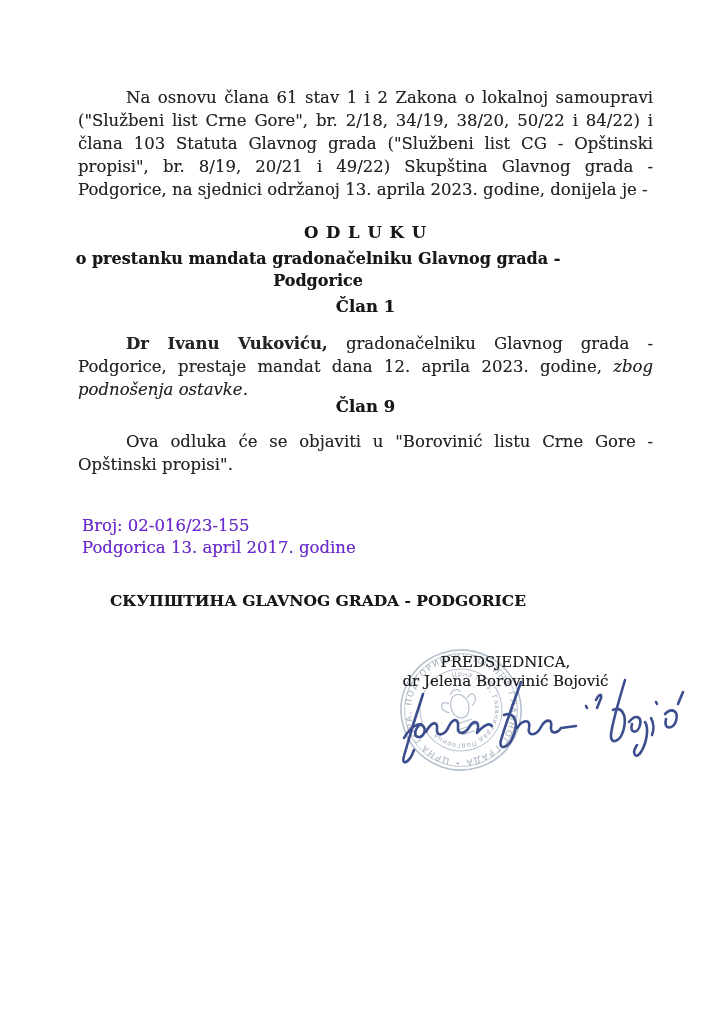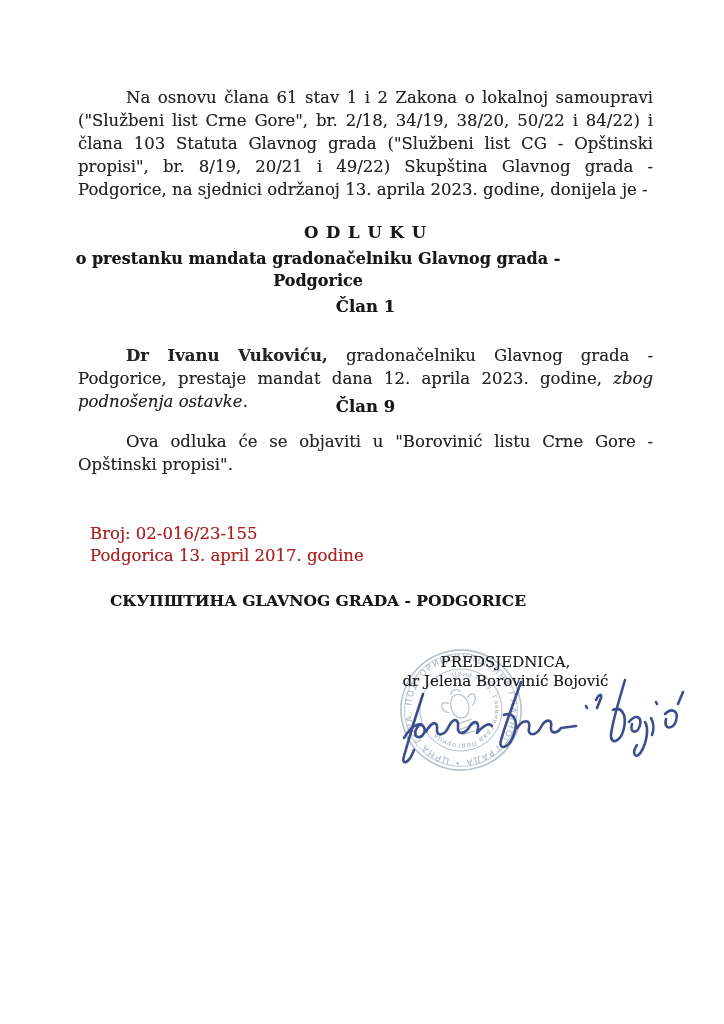--- a/index.html
+++ b/index.html
@@ -22,22 +22,22 @@
   .bold{font-weight:bold;}
   .italic{font-style:italic;}
   .heading{
     position:absolute;margin:0;font-weight:bold;color:#181818;
     font-size:16.5px;line-height:22px;
   }
   .center-full{left:78px;width:575px;text-align:center;}
   .center-shift{left:38px;width:560px;text-align:center;}
   .spaced{letter-spacing:1px;}
   .meta{
-    position:absolute;left:78px;margin:12px;
-    font-size:16.5px;line-height:22px;color:#b91c1c;text-align:right;
+    position:absolute;left:78px;margin:4px;
+    font-size:16.5px;line-height:22px;color:#6d28d9;text-align:right;
   }
   .signer{
     position:absolute;left:383px;top:653px;width:245px;
     text-align:center;font-weight:normal;color:#1a1a1a;
     font-size:15px;line-height:19px;z-index:2;
   }
   .stamp{position:absolute;left:393px;top:638px;z-index:1;}
   .signature-svg{position:absolute;left:393px;top:660px;z-index:3;}
 </style>
 </head>
@@ -46,21 +46,21 @@
 <div class="page">
 
   <p class="para justify indent" style="top:86px">Na osnovu člana 61 stav 1 i 2 Zakona o lokalnoj samoupravi ("Službeni list Crne Gore", br. 2/18, 34/19, 38/20, 50/22 i 84/22) i člana 103 Statuta Glavnog grada ("Službeni list CG - Opštinski propisi", br. 8/19, 20/21 i 49/22) Skupština Glavnog grada - Podgorice, na sjednici održanoj 13. aprila 2023. godine, donijela je -</p>
 
   <p class="heading center-shift" style="top:248px;font-size:16px">o prestanku mandata gradonačelniku Glavnog grada - Podgorice</p>
 
   <p class="heading center-full spaced" style="top:222px">O D L U K U</p>
 
   <p class="heading center-full" style="top:296px">Član 1</p>
 
-  <p class="para justify indent" style="top:344px"><span class="bold">Dr Ivanu Vukoviću,</span><span> gradonačelniku Glavnog grada - Podgorice, prestaje mandat dana 12. aprila 2023. godine, </span><span class="italic">zbog podnošenja ostavke.</span></p>
+  <p class="para justify indent" style="top:332px"><span class="bold">Dr Ivanu Vukoviću,</span><span> gradonačelniku Glavnog grada - Podgorice, prestaje mandat dana 12. aprila 2023. godine, </span><span class="italic">zbog podnošenja ostavke.</span></p>
 
   <p class="heading center-full" style="top:396px">Član 9</p>
 
   <p class="para justify indent" style="top:430px">Ova odluka će se objaviti u "Borovinić listu Crne Gore - Opštinski propisi".</p>
 
   <p class="meta" style="top:511px">Broj: 02-016/23-155</p>
 
   <p class="meta" style="top:533px">Podgorica 13. april 2017. godine</p>
 
   <p class="heading center-shift" style="top:590px;font-size:15.5px">СКУПШТИНА GLAVNOG GRADA - PODGORICE</p>

